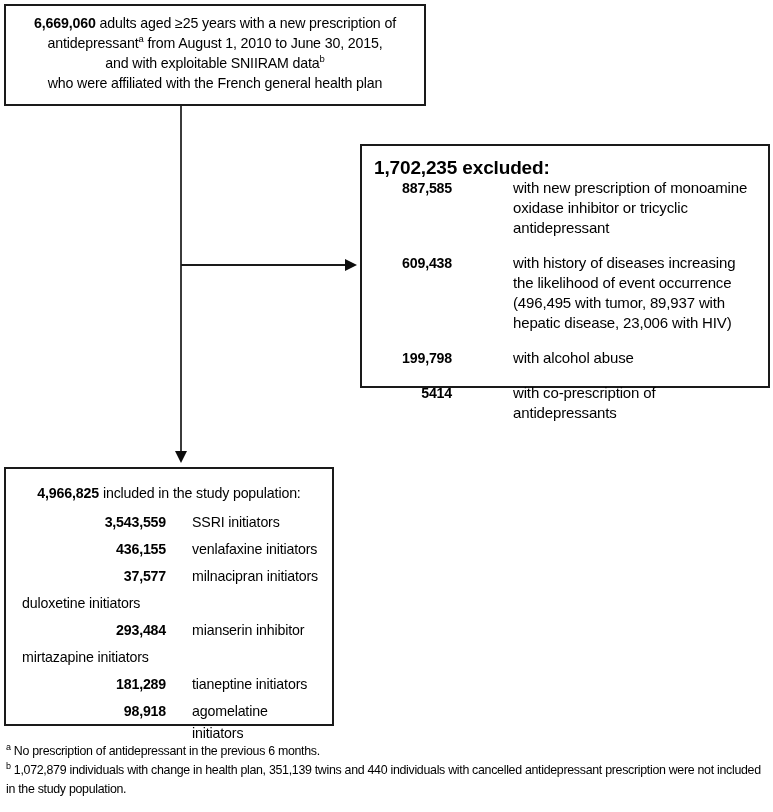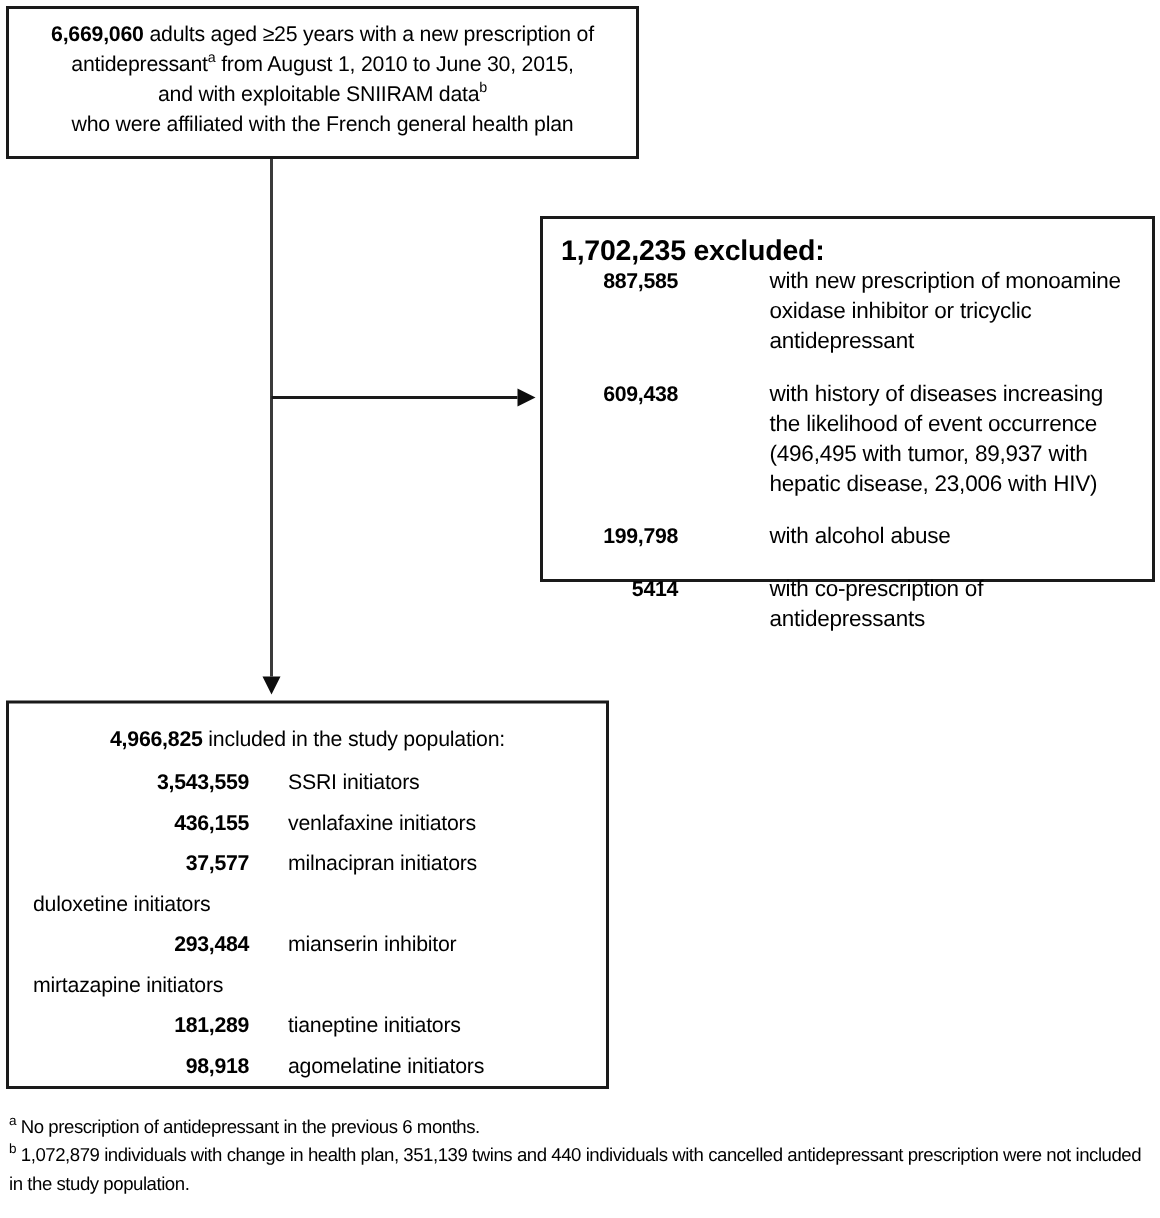--- a/index.html
+++ b/index.html
@@ -45,21 +45,21 @@
     left: 360px;
     top: 144px;
     width: 410px;
     height: 244px;
     padding: 12px 10px 0 12px;
   }
 
   #included-box {
     left: 4px;
     top: 467px;
-    width: 402px;
+    width: 330px;
     height: 259px;
     padding: 14px 10px 0 10px;
   }
 
   
   .line {
     font-size: 14.2px;
     line-height: 20px;
     letter-spacing: -0.15px;
     white-space: nowrap;

